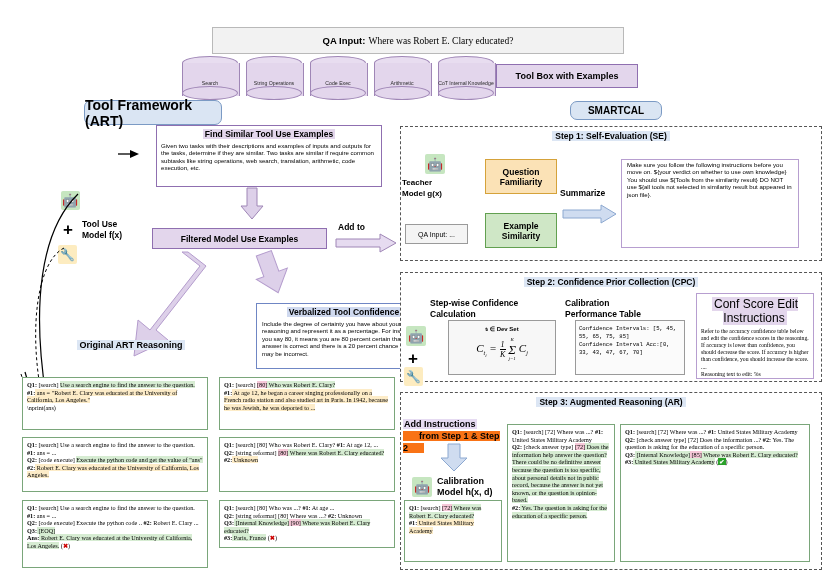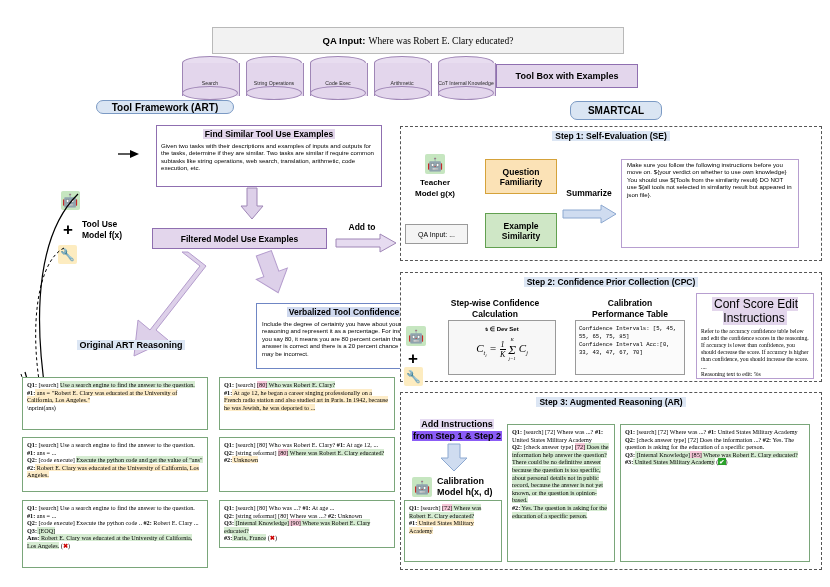--- a/index.html
+++ b/index.html
@@ -58,21 +58,21 @@
   .hl-g{background:#d6ecd2;}
   .hl-y{background:#fdecc8;}
   .hl-p{background:#f6c8d8;}
 
   
   .ctr{display:flex;align-items:center;justify-content:center;text-align:center;}
   .robot{width:19px;height:19px;background:#c6e6c0;border-radius:2px;
       display:flex;align-items:center;justify-content:center;font-size:13px;}
   .wrench{width:19px;height:19px;background:#fdecc0;border-radius:2px;
       display:flex;align-items:center;justify-content:center;font-size:12px;}
-  .bold-lbl{font-weight:bold;font-size:8.5px;line-height:11px;text-align:center;}
+  .bold-lbl{font-weight:bold;font-size:8.5px;line-height:11px;text-align:left;}
 
   .plus{font-size:17px;font-weight:bold;line-height:1;}
 
   
   svg{overflow:visible;}
 </style>
 </head>
 <body>
 
 <div class="abs" id="qa-input-bar">
@@ -106,21 +106,21 @@
 </div>
 <div class="abs cyl" style="left:438px;top:56px;">
   <div class="top"></div>
   <div class="body"></div>
   <div class="bot"></div>
   <div class="cap">CoT Internal Knowledge</div>
 </div>
 
 <div class="abs pbox" style="left:496px;top:64px;width:142px;height:24px;font-size:9px;">Tool Box with Examples</div>
 
-<div class="abs blabel" style="left:96px;top:100px;width:138px;height:14px;font-size:10px;">Tool Framework (ART)</div>
+<div class="abs blabel" style="left:84px;top:100px;width:138px;height:25px;font-size:14px;">Tool Framework (ART)</div>
 <div class="abs blabel" style="left:570px;top:101px;width:92px;height:19px;font-size:10px;">SMARTCAL</div>
 
 <div class="abs prompt" style="left:156px;top:125px;width:226px;height:62px;">
   <div class="hd">
     <span>Find Similar Tool Use Examples</span>
   </div>
   <div class="bd">Given two tasks with their descriptions and examples of inputs and outputs for the tasks, determine if they are similar. Two tasks are similar if require common subtasks like string operations, web search, translation, arithmetic, code execution, etc.</div>
 </div>
 
 <svg class="abs" style="left:240px;top:188px;width:24px;height:32px;">
@@ -291,21 +291,21 @@
   <div class="serif" style="font-size:5.7px;line-height:7px;padding:1px 4px;">Reasoning text to edit: %s</div>
 </div>
 
 <div class="abs panel" style="left:400px;top:392px;width:422px;height:178px;">
   <div class="ptitle">
     <span>Step 3: Augmented Reasoning (AR)</span>
   </div>
 </div>
 <div class="abs bold-lbl" style="left:403px;top:418px;width:108px;font-size:9px;line-height:12px;">
   <div><span style="background:#e6dbf2;padding:0 1px;margin-top:48px;">Add Instructions</span></div>
-  <div><span style="background:#8b5cf6;padding:0 1px;">from Step 1 &amp; Step 2</span></div>
+  <div><span style="background:#f97316;padding:0 16px;">from Step 1 &amp; Step 2</span></div>
 </div>
 <svg class="abs" style="left:440px;top:444px;width:30px;height:28px;">
   <polygon points="8,0 20,0 20,14 27,14 14,27 1,14 8,14" fill="#cfdcf0" stroke="#8ca8d0" stroke-width="1"></polygon>
 </svg>
 <div class="abs robot" style="left:412px;top:477px;width:20px;height:20px;">🤖</div>
 <div class="abs bold-lbl" style="left:437px;top:476px;width:78px;font-size:9px;line-height:11px;text-align:left;">
   <div>Calibration</div>
   <div>Model h(x, d)</div>
 </div>
 

